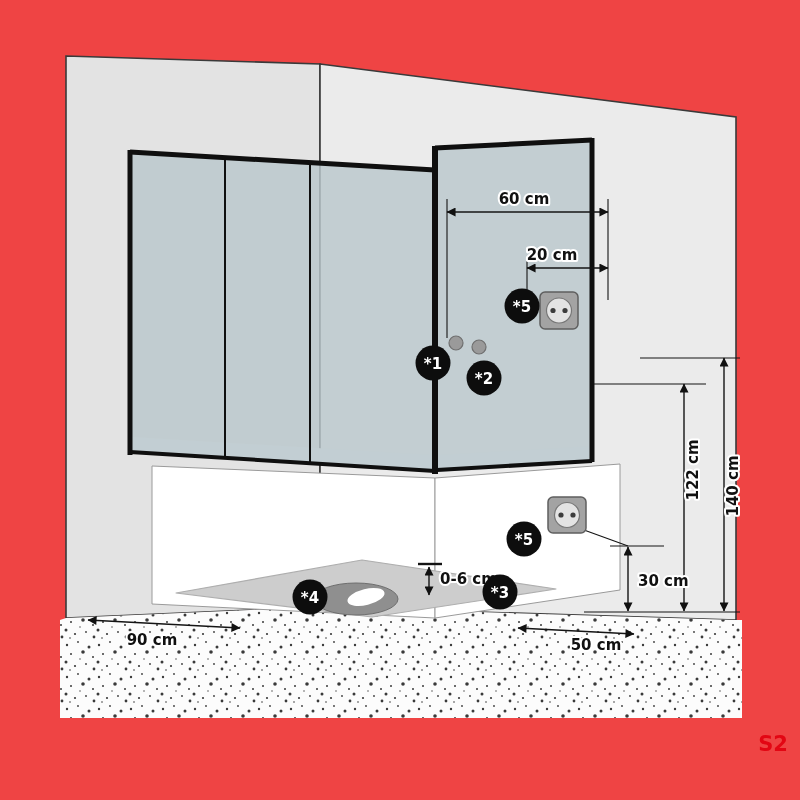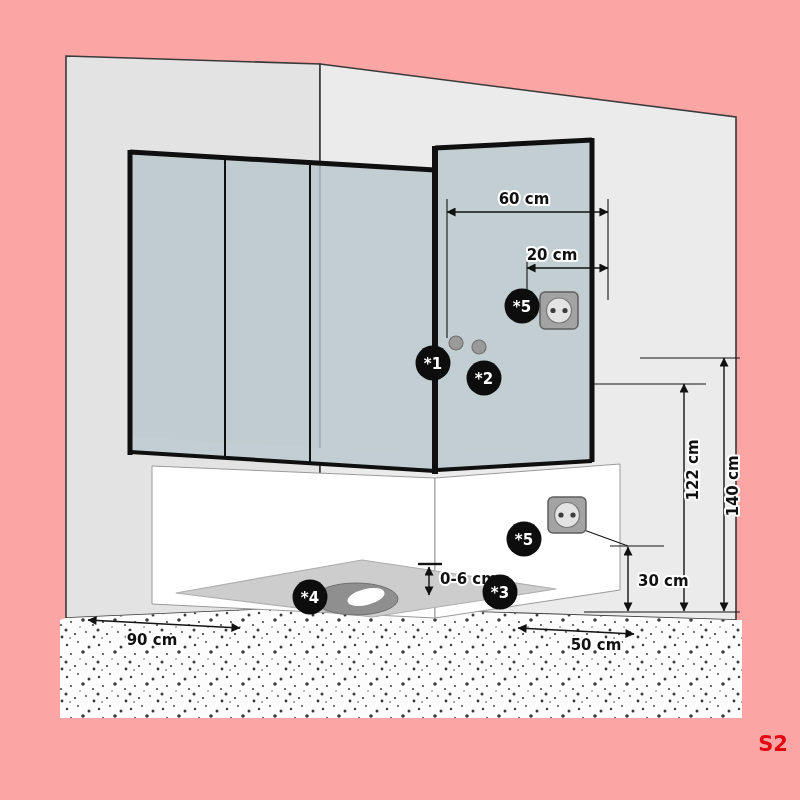--- a/index.html
+++ b/index.html
@@ -1,16 +1,16 @@
 <!DOCTYPE html>
 <html><head>
 <meta charset="utf-8">
 <style>
   html,body{margin:0;padding:0;background:#fff;}
-  .stage{width:800px;height:800px;position:relative;background:#fca5a5;overflow:hidden;}
+  .stage{width:800px;height:800px;position:relative;background:#ef4444;overflow:hidden;}
   .dim-line{stroke:#141414;stroke-width:1.4;fill:none;}
   .ext-line{stroke:#141414;stroke-width:1.1;fill:none;}
   .thick-tick{stroke:#141414;stroke-width:2.4;fill:none;}
   .dim-text{font:700 15px "DejaVu Sans",sans-serif;fill:#111;text-anchor:middle;}
   .dim-text-start{font:700 15px "DejaVu Sans",sans-serif;fill:#111;text-anchor:start;}
   .halo{paint-order:stroke;stroke:#ffffff;stroke-width:4px;stroke-linejoin:round;}
   .marker-text{font:700 15px "DejaVu Sans",sans-serif;fill:#fff;text-anchor:middle;}
   .s2-text{font:600 21px "DejaVu Sans",sans-serif;text-anchor:middle;}
   .wall{stroke:#3a3a3a;stroke-width:1.6;}
   .frame{stroke:#0f0f0f;fill:none;}

